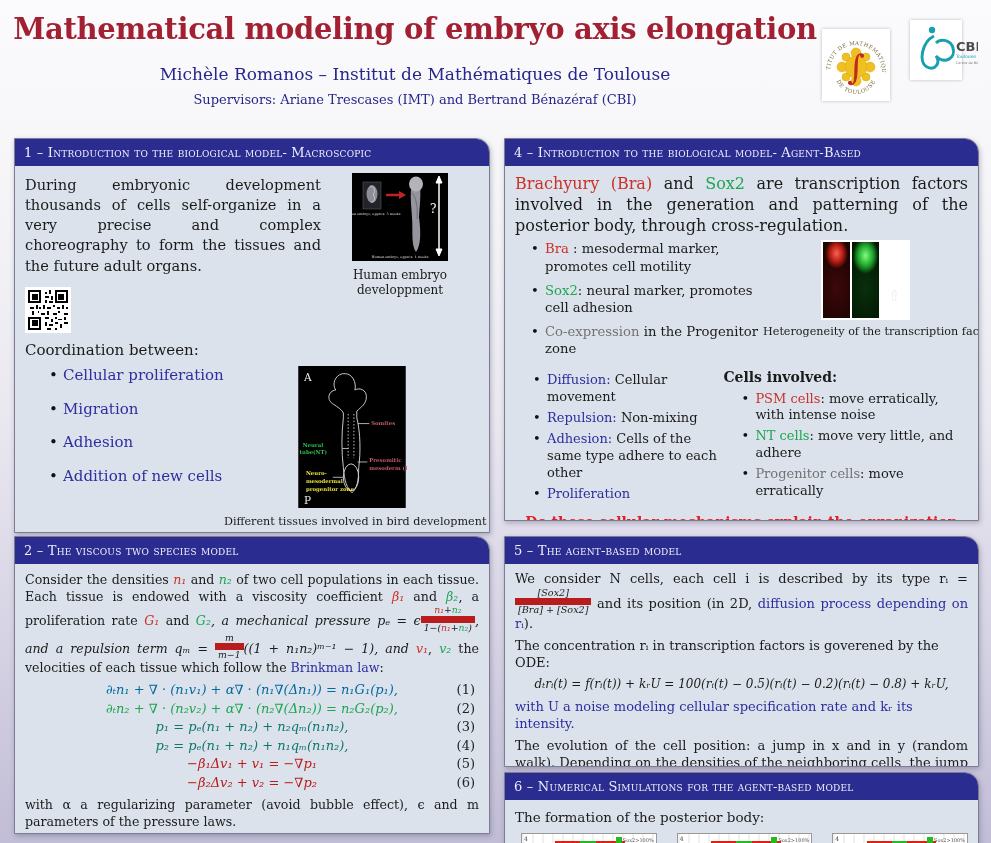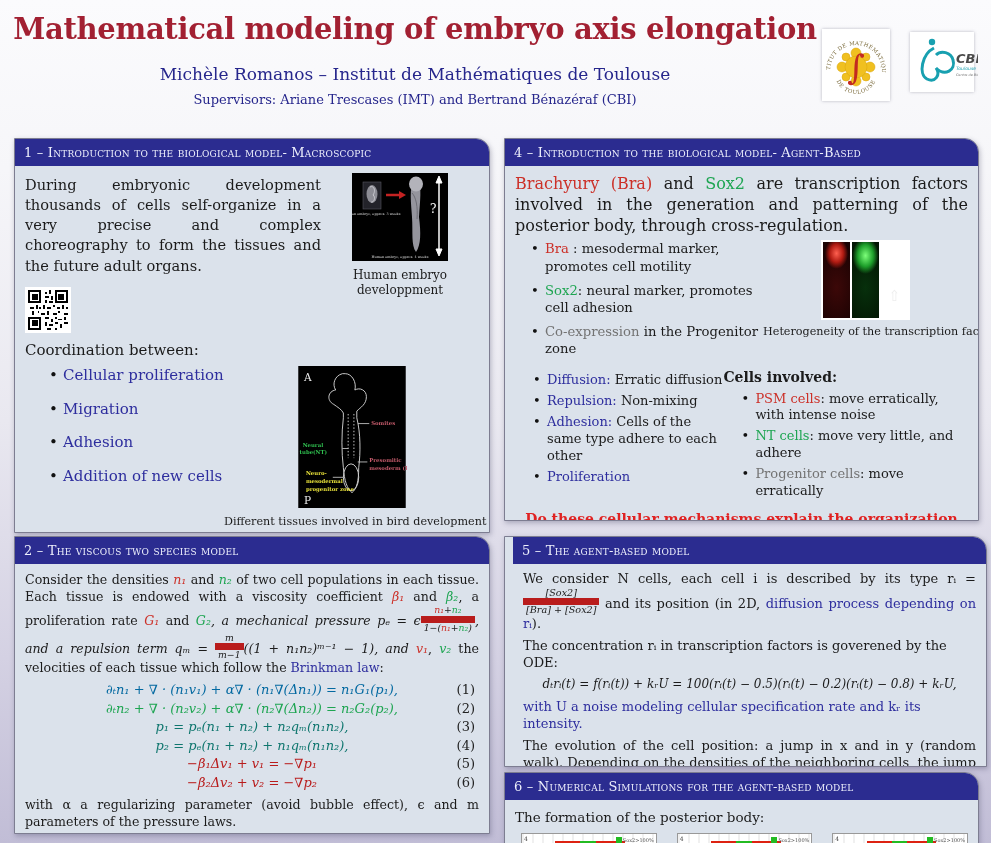--- a/index.html
+++ b/index.html
@@ -6,31 +6,31 @@
   .page{position:relative;width:991px;height:843px;overflow:hidden;
     background:linear-gradient(180deg,#fbfbfd 0%,#f6f6f9 20%,#e9e8f0 50%,#d4d1e3 78%,#c1bdd6 100%);
     font-family:"DejaVu Serif","Liberation Serif",serif;color:#1b1b1b;}
   
   .title{position:absolute;top:12px;left:10px;width:810px;margin:0;text-align:center;
     font-size:29px;font-weight:bold;color:#a22032;letter-spacing:-0.3px;}
   .author{position:absolute;top:64px;left:10px;width:810px;text-align:center;font-size:17px;color:#26268c;}
   .supervisors{position:absolute;top:92px;left:10px;width:810px;text-align:center;font-size:13px;color:#26268c;}
   .logo{position:absolute;background:#fff;box-shadow:0 0 3px rgba(60,60,90,.35);}
   .logo-imt{left:822px;top:29px;width:68px;height:72px;}
-  .logo-cbi{left:910px;top:32px;width:64px;height:60px;font-style:italic;}
+  .logo-cbi{left:910px;top:20px;width:52px;height:60px;}
   
   .box{position:absolute;background:#dbe2eb;border:1px solid #7d7d91;border-radius:0 14px 0 0;
     box-shadow:1px 2px 5px rgba(70,70,100,.35);overflow:hidden;}
   .box-hd{height:25px;line-height:25px;background:#2b2c90;color:#edeffc;font-variant:small-caps;
     font-size:13px;padding:1px 6px 1px 9px;border-radius:0 12px 0 0;letter-spacing:.2px;white-space:nowrap;}
   .box-bd{padding:7px 10px;font-size:13.5px;line-height:1.3;}
   #box1{left:14px;top:138px;width:474px;height:393px;}
   #box2{left:14px;top:536px;width:474px;height:296px;}
   #box4{left:504px;top:138px;width:473px;height:381px;}
-  #box5{left:504px;top:536px;width:473px;height:229px;padding-left:8px;}
+  #box5{left:504px;top:536px;width:473px;height:229px;}
   #box6{left:504px;top:772px;width:473px;height:140px;}
   
   .just{text-align:justify;}
   .row{display:flex;justify-content:space-between;}
   .cap{font-size:12px;text-align:center;margin-top:2px;}
   .nowrap{white-space:nowrap;}
   .question{color:#e02222;font-weight:bold;text-align:center;font-size:14px;margin:6px 2px 0;}
   .blue{color:#2e2e9e;} .red{color:#cc3028;} .green{color:#1ea552;} .orange{color:#737373;}
   .mi{font-style:italic;}
   ul{list-style:none;margin:0;padding:0;}
@@ -275,21 +275,21 @@
                 <span class="fl-arrow">⇧</span>
               </span>
           </span>
           <div class="cap cap-sm nowrap">Heterogeneity of the transcription factors</div>
         </div>
       </div>
 
       <div class="cols2">
         <div class="colL">
           <ul class="blist sublist">
-            <li><span class="blue">Diffusion:</span><span> Erratic diffusion</span></li>
+            <li><span class="blue">Diffusion:</span><span> Cellular movement</span></li>
             <li><span class="blue">Repulsion:</span><span> Non-mixing</span></li>
             <li><span class="blue">Adhesion:</span><span> Cells of the same type adhere to each other</span></li>
             <li><span class="blue">Proliferation</span><span></span></li>
           </ul>
         </div>
         <div class="colR">
           <div class="col-title">Cells involved:</div>
           <ul class="blist sublist">
             <li><span class="red">PSM cells</span><span>: move erratically, with intense noise</span></li>
             <li><span class="green">NT cells</span><span>: move very little, and adhere</span></li>

